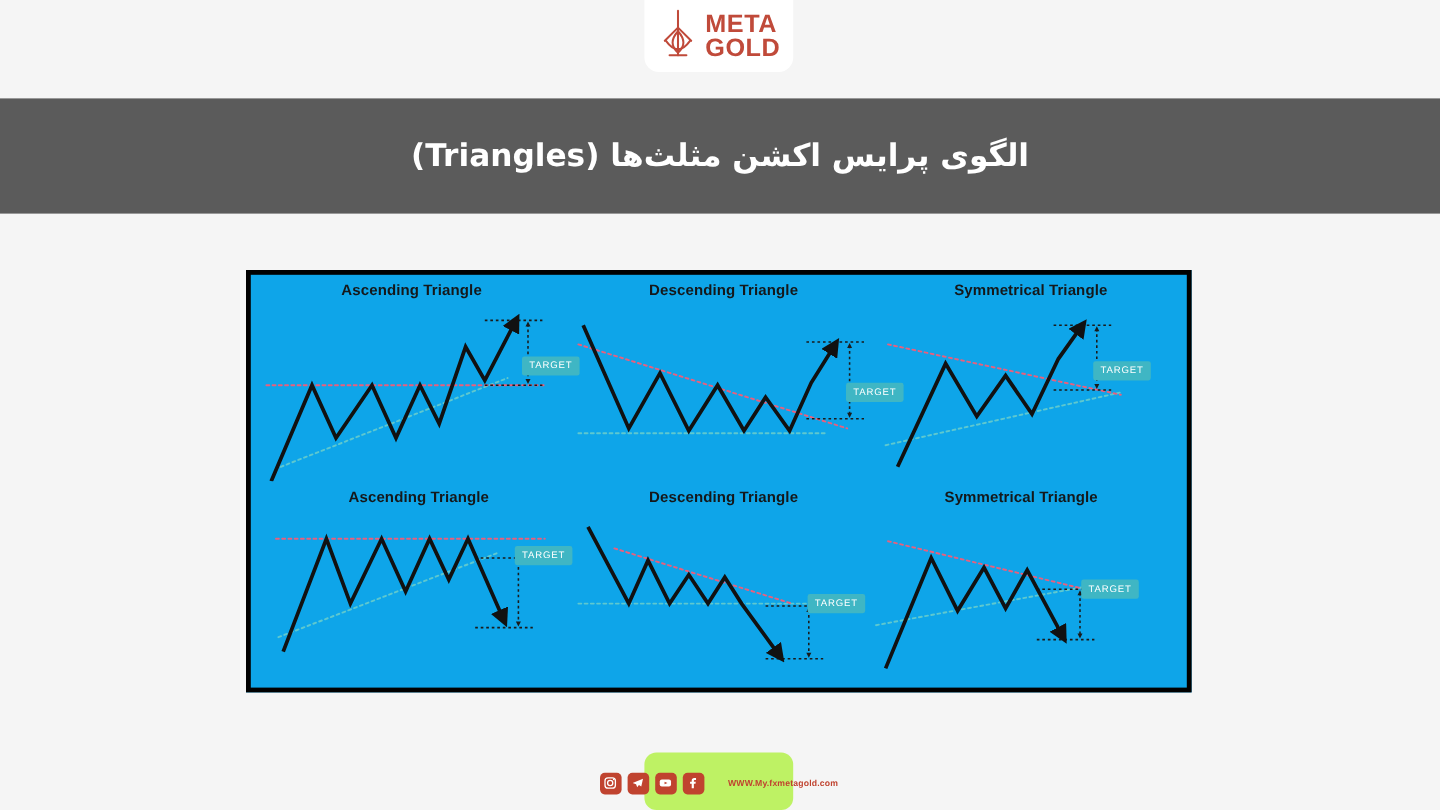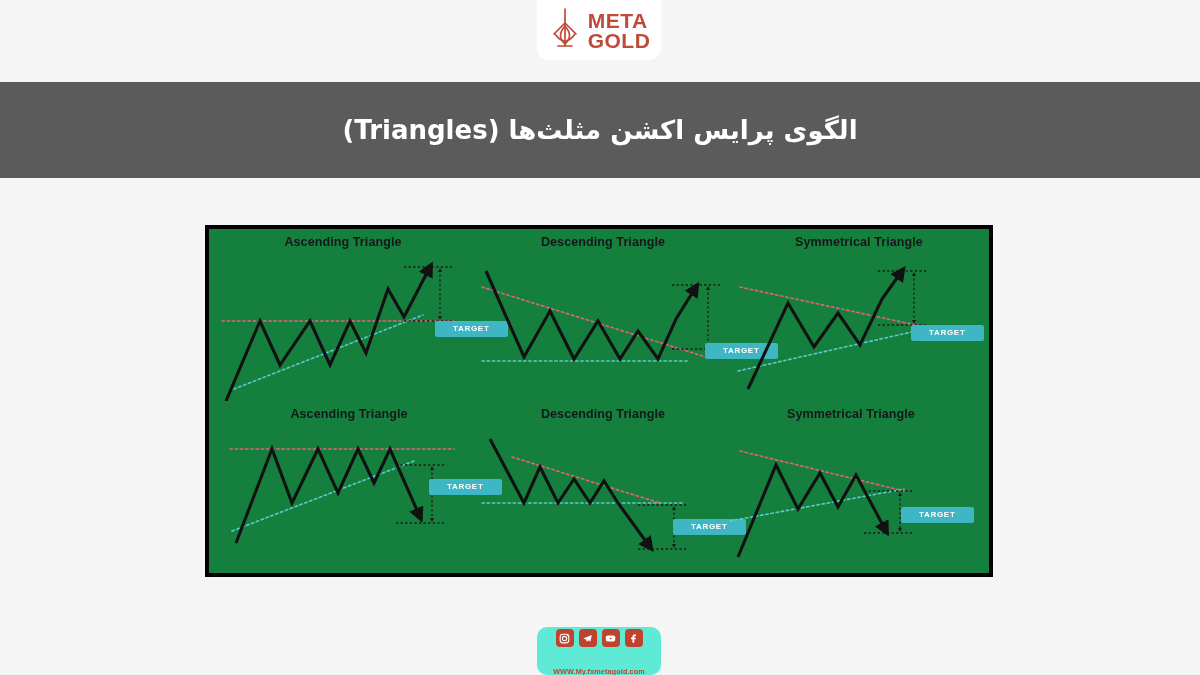--- a/index.html
+++ b/index.html
@@ -33,45 +33,44 @@
   }
   .title-bar h1{
     margin:0;color:#ffffff;font-size:26px;font-weight:700;
     direction:rtl;text-align:center;
     font-family:"DejaVu Sans","Liberation Sans",sans-serif;
   }
 
   
   .panel{
     position:absolute;left:205px;top:225px;width:788px;height:352px;
-    background:#15803d;border:4px solid #000000;box-sizing:border-box;
+    background:#0ea5e9;border:4px solid #000000;box-sizing:border-box;
   }
   .grid{
     position:relative;width:100%;height:100%;
   }
   .cell{position:absolute;}
   .cell-title{
     position:absolute;width:100%;text-align:center;top:0;
     font-size:12.5px;font-weight:700;color:#15181a;letter-spacing:0.1px;
     font-family:"Liberation Sans",sans-serif;
   }
   .cell svg{position:absolute;left:0;top:14px;}
   .target-badge{
     position:absolute;background:#3fb6c4;color:#ffffff;
-    font-size:8px;font-weight:700;letter-spacing:0.7px;
-    padding:4px 18px;border-radius:2px;line-height:1;
-    font-family:"Liberation Sans",sans-serif;
-    margin-top:24px;
+    font-size:8px;font-weight:400;letter-spacing:0.7px;
+    padding:4px 6px;border-radius:2px;line-height:1;
+    font-family:"Liberation Sans",sans-serif;
   }
 
   
   .footer{
     position:absolute;left:537px;top:627px;width:124px;height:48px;
-    background:#5eead4;border-radius:10px;
-    display:flex;flex-direction:column;align-items:center;
+    background:#bef264;border-radius:10px;
+    display:flex;flex-direction:row;align-items:center;
     justify-content:center;gap:20px;box-sizing:border-box;padding-top:3px;
   }
   .social-row{display:flex;gap:5px;}
   .social{
     width:18px;height:18px;border-radius:4px;background:#c0432f;
     display:flex;align-items:center;justify-content:center;
   }
   .social svg{display:block;}
   .footer-url{
     font-size:7.2px;font-weight:700;color:#c0432f;letter-spacing:0.15px;

